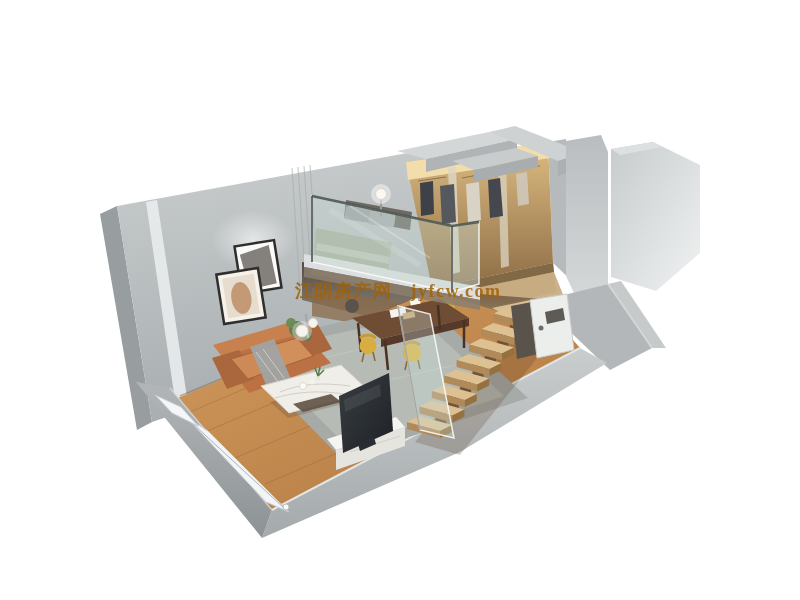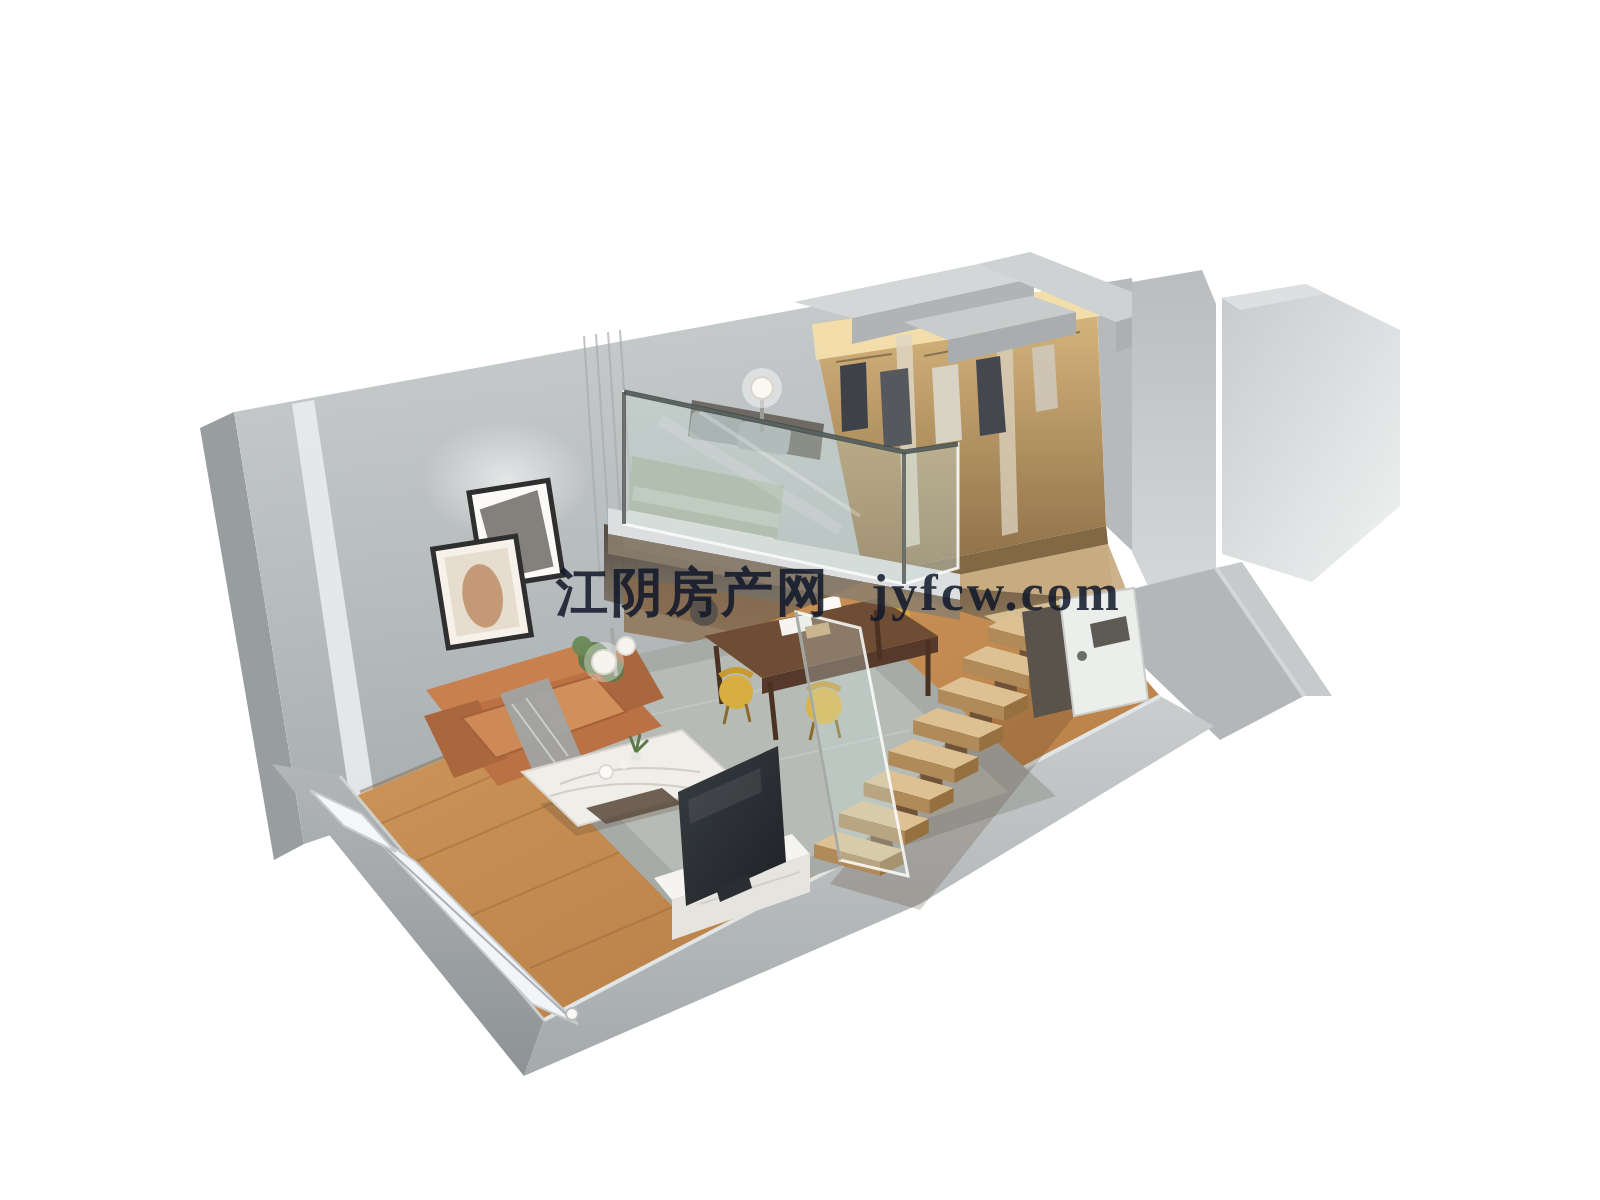--- a/index.html
+++ b/index.html
@@ -1,20 +1,20 @@
 <!DOCTYPE html>
 <html><head>
 <meta charset="utf-8">
 <style>
   html,body{margin:0;padding:0;background:#ffffff;}
   .stage{position:relative;width:800px;height:600px;background:#ffffff;overflow:hidden;
          font-family:"Liberation Sans","DejaVu Sans",sans-serif;}
   .stage svg{position:absolute;left:0;top:0;}
-  .watermark{position:absolute;left:278px;top:279px;font-size:26px;font-weight:700;
-             color:#0f172a;opacity:.85;letter-spacing:1.5px;word-spacing:12px;white-space:nowrap;
+  .watermark{position:absolute;left:295px;top:279px;font-size:18px;font-weight:700;
+             color:#a16207;opacity:.85;letter-spacing:1.5px;word-spacing:12px;white-space:nowrap;
              font-family:"Liberation Serif","DejaVu Serif",serif;pointer-events:none;}
 </style>
 </head>
 <body>
 
 <div class="stage">
 <svg width="800" height="600" viewBox="0 0 800 600">
   <defs>
     <linearGradient id="wallGrad" x1="0" y1="0" x2="0.15" y2="1">
       <stop offset="0" stop-color="#c9cdce"></stop>

